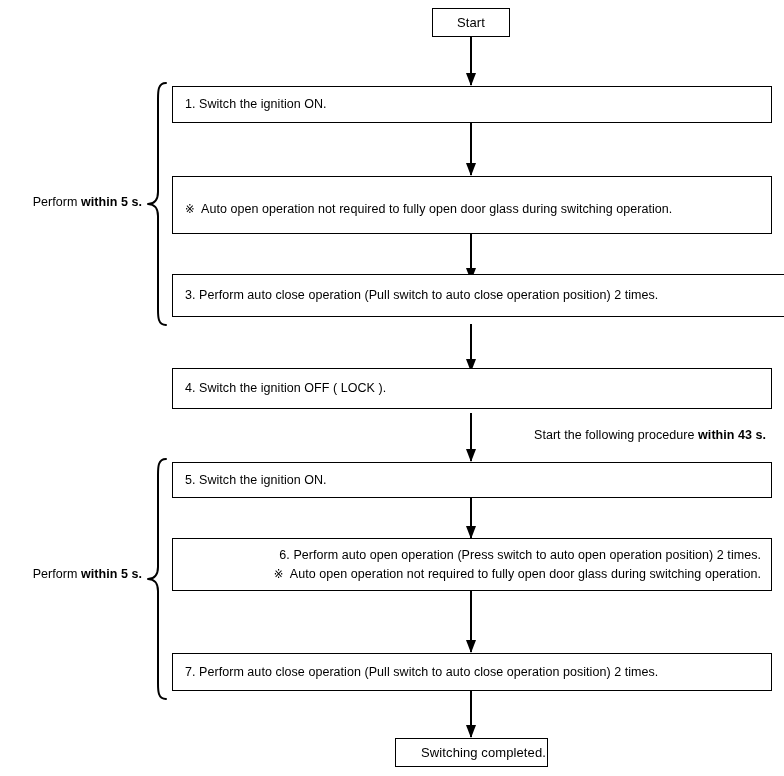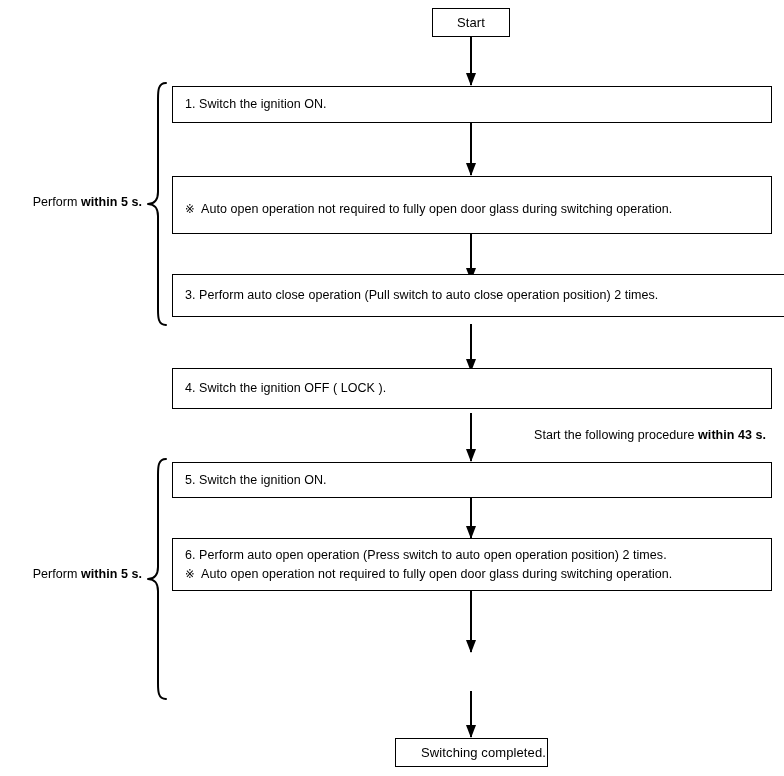--- a/index.html
+++ b/index.html
@@ -168,27 +168,30 @@
   <div class="brace-label" style="left:16px; top:567px; width:126px;">
     <span>Perform </span><b>within 5 s.</b>
   </div>
 
   <div class="step" style="left:164px; top:462px; width:600px; height:36px;margin-left:8px;">
     <div class="step-line">5. Switch the ignition ON.</div>
   </div>
 
   <div class="arrow" style="left:470px; top:498px; height:40px;"></div>
 
-  <div class="step tight" style="left:172px; top:538px; width:600px; height:53px;">
+  <div class="step tight" style="left:172px; top:538px; width:600px; height:53px;text-align:right;">
     <div class="step-line">6. Perform auto open operation (Press switch to auto open operation position) 2 times.</div>
     <div class="step-line note"><span class="marker">※</span>&nbsp; <b>Auto open operation not required to fully open door glass during switching operation.</b></div>
   </div>
 
   <div class="arrow" style="left:470px; top:591px; height:61px;"></div>
 
+  <div class="step" style="left:172px; top:653px; width:600px; height:38px;">
+    <div class="step-line">7. Perform auto close operation (Pull switch to auto close operation position) 2 times.</div>
+  </div>
 
   <div class="arrow" style="left:470px; top:691px; height:46px;"></div>
 
   <div class="terminal" style="left:395px; top:738px; width:153px; height:29px;padding-left:24px;">
     <span>Switching completed.</span>
   </div>
 
 </div>
 
 </body></html>

